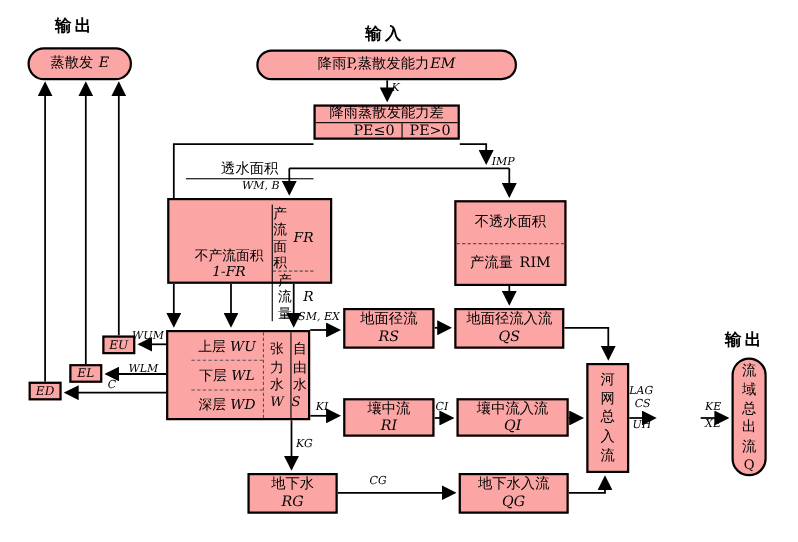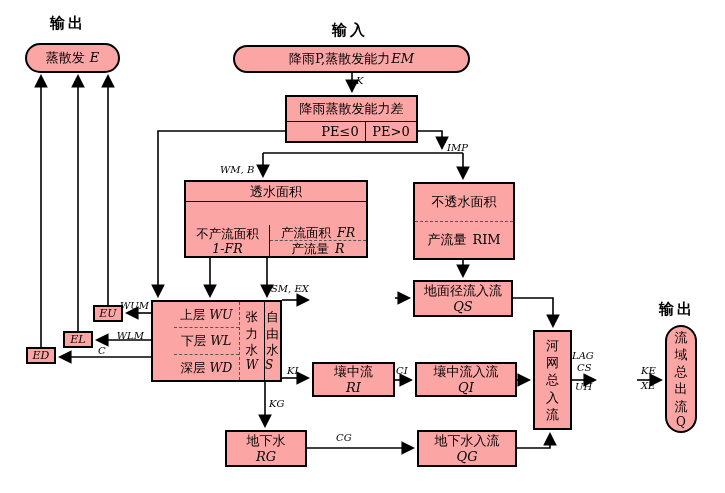--- a/index.html
+++ b/index.html
@@ -107,29 +107,29 @@
       </div>
   </div>
 
   <div class="node stadium" style="left:233px;top:45px;width:237px;height:28px">
     <div class="row" style="gap:1px">
         <span>降雨P,蒸散发能力</span>
         <span class="var">EM</span>
       </div>
   </div>
 
-  <div class="node" style="left:285px;top:95px;width:133px;height:48px;padding:0">
+  <div class="node" style="left:285px;top:95px;width:133px;height:32px;padding:0">
     <div class="pe-head">降雨蒸散发能力差</div>
     <div class="pe-cells">
       <div class="pe-cell">PE≤0</div>
       <div class="pe-cell">PE&gt;0</div>
     </div>
   </div>
 
-  <div class="node" style="left:184px;top:180px;width:184px;height:78px;padding:0">
+  <div class="node" style="left:152px;top:180px;width:150px;height:78px;padding:15px">
     <div class="perv-head">透水面积</div>
     <div class="perv-body">
       <div class="perv-left">
         <span>不产流面积</span>
         <span class="var">1-FR</span>
       </div>
       <div class="perv-right">
         <div>
           <span>产流面积</span>
           <span class="var">FR</span>
@@ -172,20 +172,24 @@
     <div class="soil-right">
       <div class="vcol">自由水</div>
       <div class="var" style="font-size:12px">S</div>
     </div>
   </div>
 
   <div class="node small-e" style="left:93px;top:305px;width:30px;height:17px">EU</div>
   <div class="node small-e" style="left:63px;top:331px;width:30px;height:17px">EL</div>
   <div class="node small-e" style="left:26px;top:347px;width:30px;height:17px">ED</div>
 
+  <div class="node" style="left:312px;top:280px;width:83px;height:37px">
+    <span>地面径流</span>
+      <span class="var">RS</span>
+  </div>
   <div class="node" style="left:413px;top:280px;width:100px;height:37px">
     <span>地面径流入流</span>
       <span class="var">QS</span>
   </div>
 
   <div class="node" style="left:415px;top:362px;width:102px;height:35px">
     <span>壤中流入流</span>
       <span class="var">QI</span>
   </div>
   <div class="node" style="left:312px;top:362px;width:83px;height:35px">

